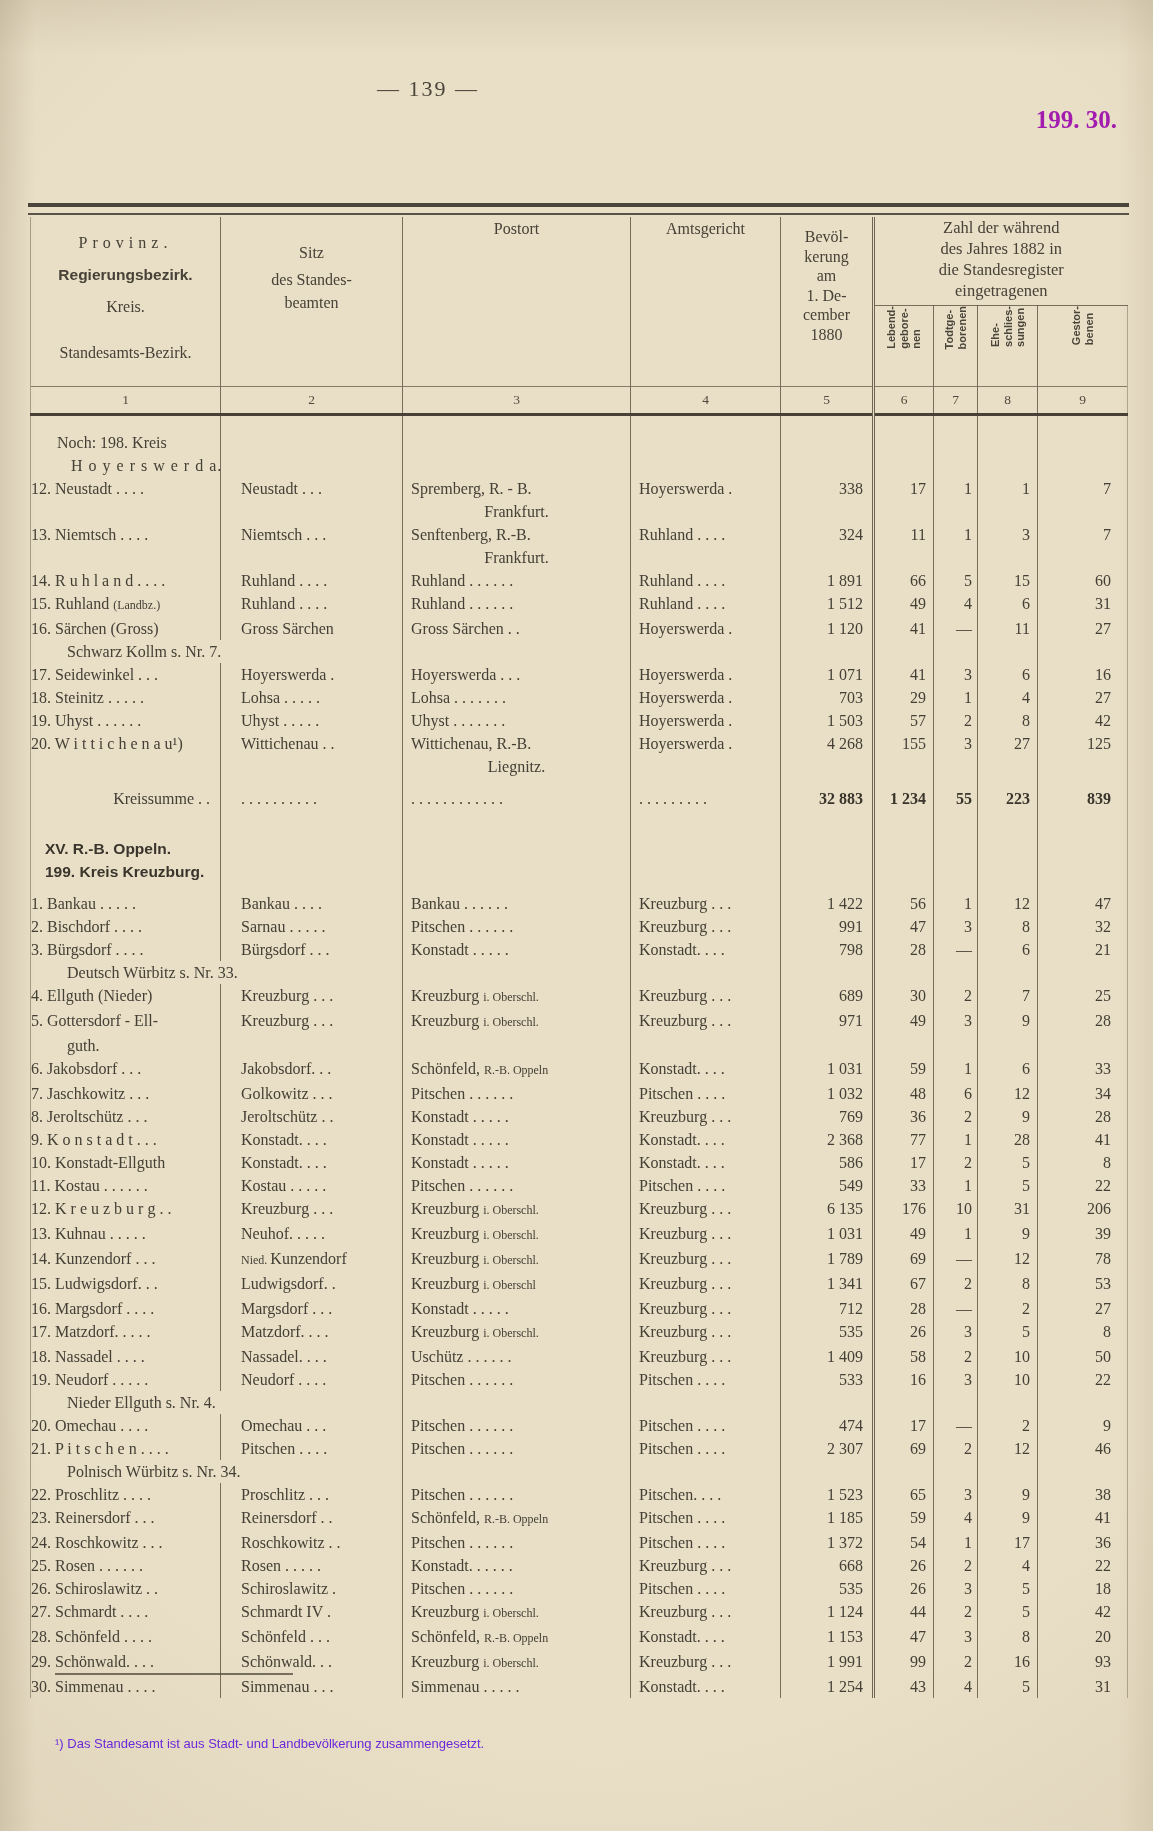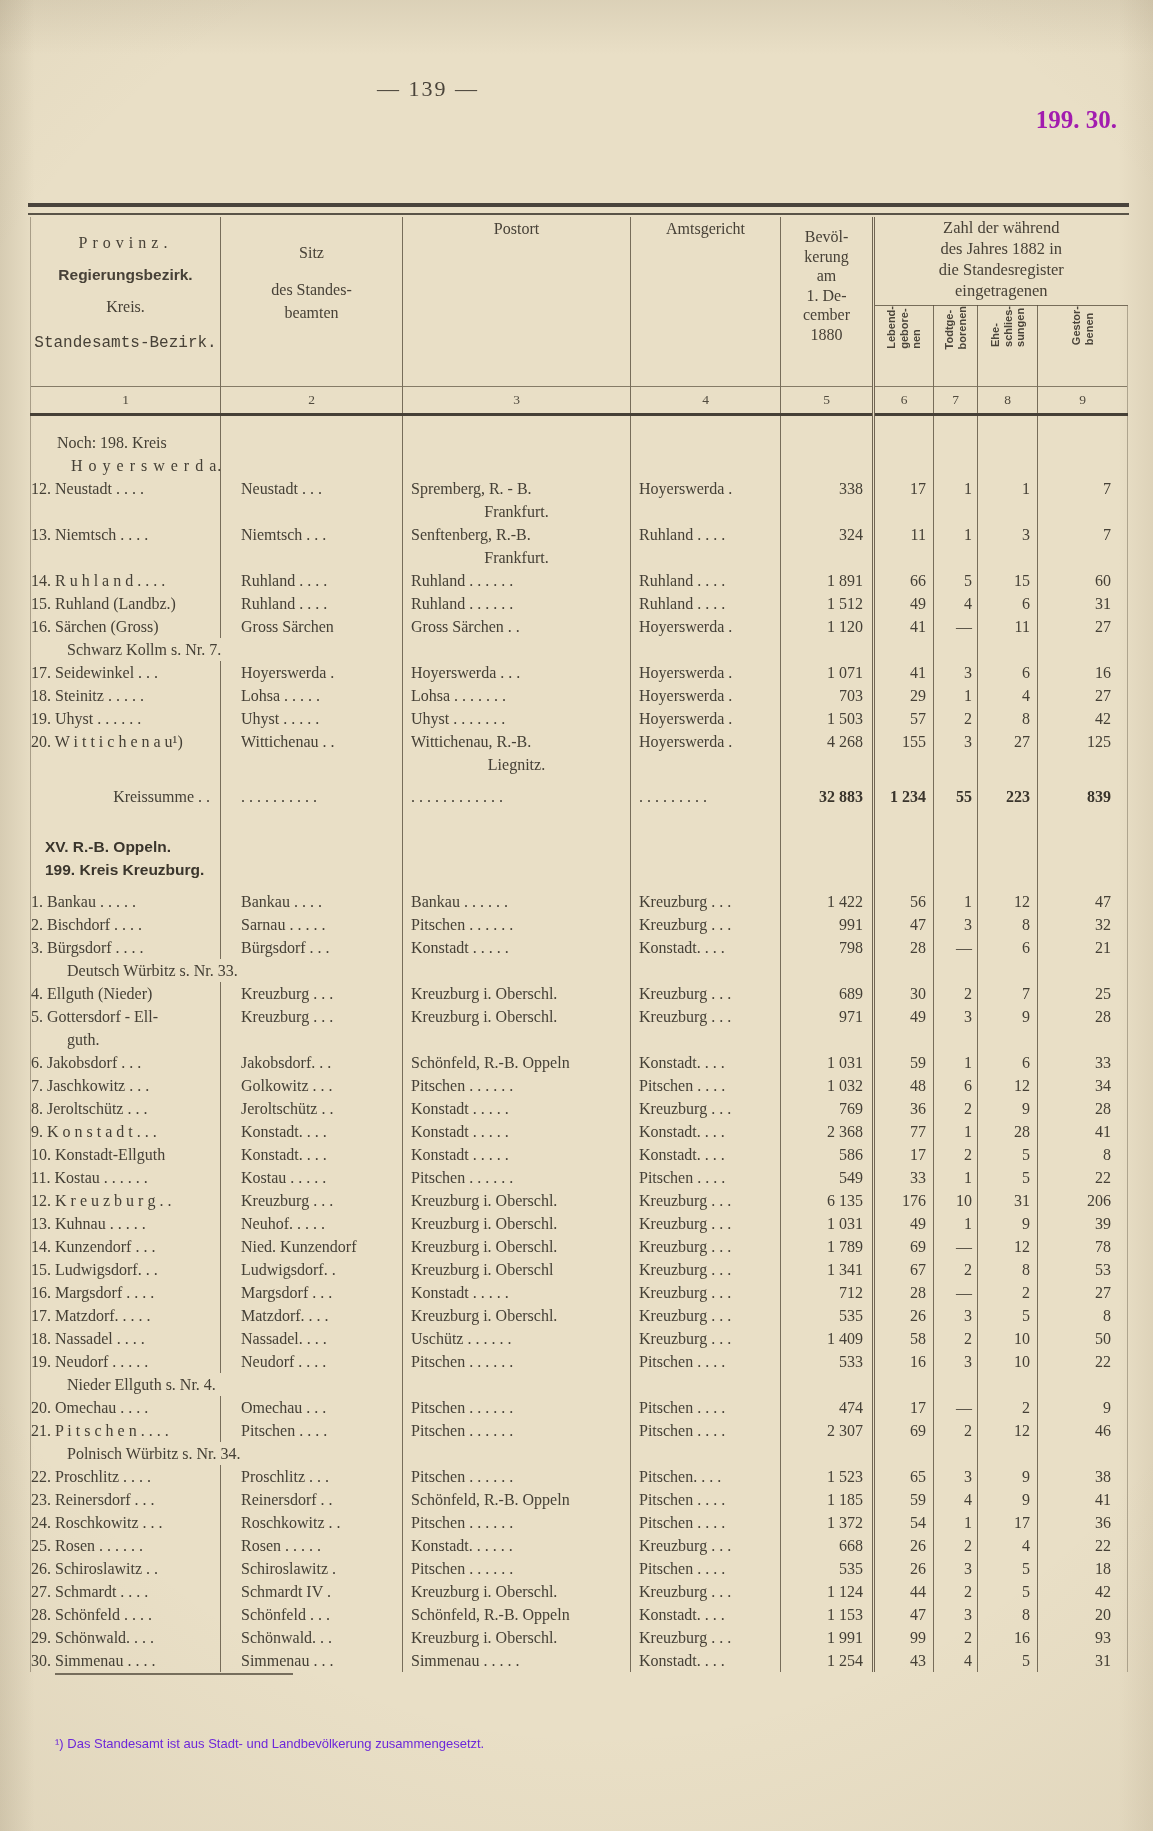--- a/index.html
+++ b/index.html
@@ -29,23 +29,23 @@
   .reg .c2,.reg .c3,.reg .c4,.reg .c5,.reg .c7,.reg .c8,.reg .c9{border-left:1px solid rgba(90,80,62,0.8);}
   .reg .c6{border-left:3px double rgba(90,80,62,0.85);}
   .reg .c9{border-right:1px solid rgba(90,80,62,0.4);}
   
   thead th{text-align:center;vertical-align:middle;color:#474137;}
   .h-c1 div, .h-c2 div{line-height:23px;}
   .h-c1{height:168px;}
   .h-c1 > div:nth-child(1){letter-spacing:5px;margin-top:14px;}
   .h-c1 > div:nth-child(2){font-family:"Liberation Sans",sans-serif;font-weight:bold;font-size:15.5px;margin-top:9px;}
   .h-c1 > div:nth-child(3){margin-top:9px;}
-  .h-c1 > div:nth-child(4){margin-top:14px;font-family:Liberation Mono, monospace;}
+  .h-c1 > div:nth-child(4){margin-top:23px;}
   .h-c2 > div:nth-child(1){margin-top:24px;}
-  .h-c2 > div:nth-child(2){margin-top:14px;}
+  .h-c2 > div:nth-child(2){margin-top:4px;}
   .h-c2 > div:nth-child(3){}
   .h-c5{font-size:15.5px;}
   .h-c5 div{line-height:19.5px;}
   .h-c5 > div:nth-child(1){margin-top:10px;}
   th.group{height:88px;border-bottom:1px solid rgba(90,80,62,0.8);}
   th.group div{line-height:21px;font-size:16.5px;}
   th.vert{height:80px;vertical-align:bottom;}
   .vert-label{writing-mode:vertical-rl;transform:rotate(180deg);white-space:pre-line;
     font-family:"Liberation Sans",sans-serif;font-weight:bold;font-size:11px;line-height:12.5px;
     color:#4a443a;margin:0 auto 4px auto;text-align:left;}
@@ -55,21 +55,21 @@
   tbody td.c1{}
   tbody td.c2{padding-left:20px;}
   tbody td.c3{padding-left:8px;}
   tbody td.c4{padding-left:8px;}
   tbody td.c5{text-align:right;padding-right:9px;}
   tbody td.c6{text-align:right;padding-right:7px;}
   tbody td.c7{text-align:right;padding-right:5px;}
   tbody td.c8{text-align:right;padding-right:7px;}
   tbody td.c9{text-align:right;padding-right:16px;}
   tbody tr{height:23px;}
-  .sm{font-size:16px;}
+  .sm{font-size:12px;}
   tr.t-c td.c1{padding-left:36px;}
   tr.t-c td.c3{text-align:center;padding-left:0;}
   tr.t-n td.c1{padding-left:36px;}
   tr.t-n td.c2{border-left-color:transparent;}
   tr.t-h td.c1{padding-left:26px;}
   tr.t-hc td.c1{padding-left:40px;letter-spacing:1px;}
   tr.t-hb td.c1{font-family:"Liberation Sans",sans-serif;font-weight:bold;font-size:15.5px;padding-left:14px;color:#3a352c;}
   tr.t-s td.c1{text-align:right;padding-right:10px;}
   tr.t-s td.c5,tr.t-s td.c6,tr.t-s td.c7,tr.t-s td.c8,tr.t-s td.c9{font-weight:bold;color:#3a352c;}
   tr.g-sm > td{padding-top:9px;}

